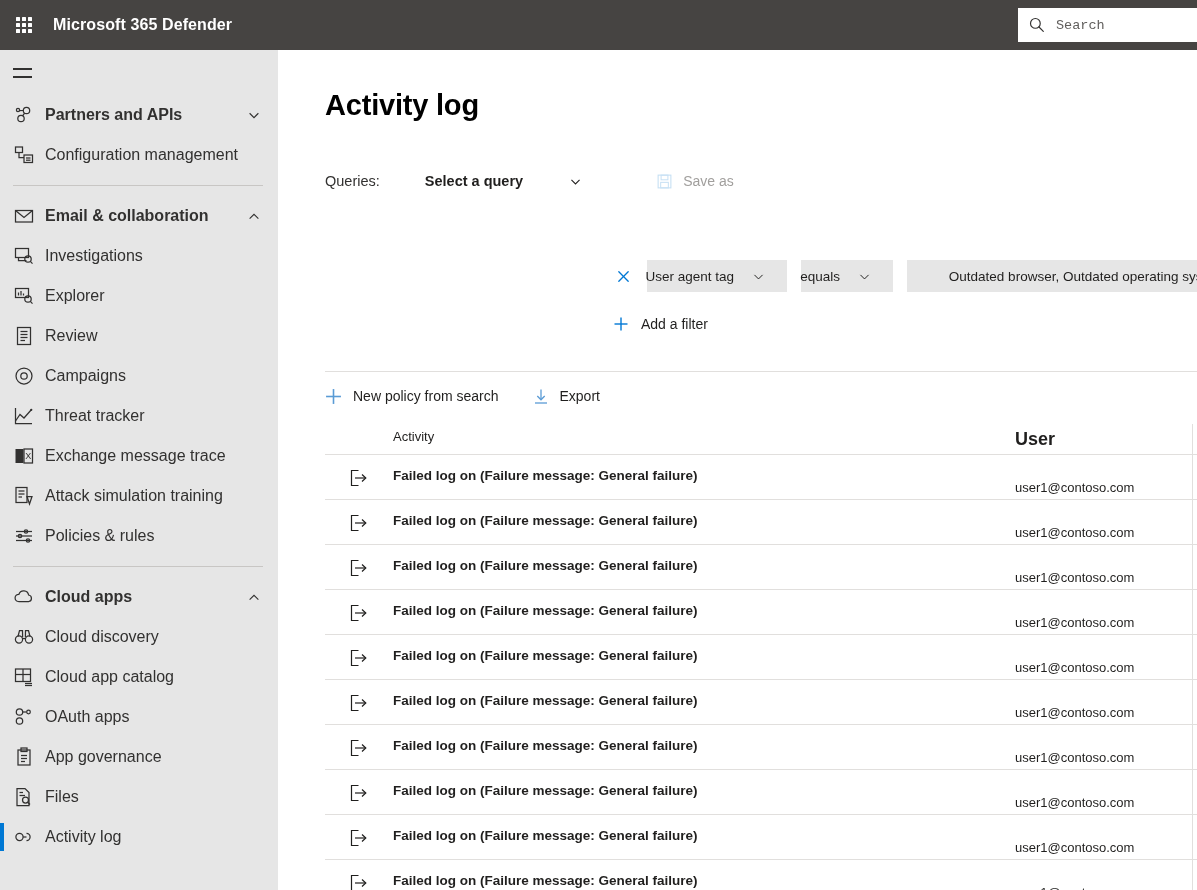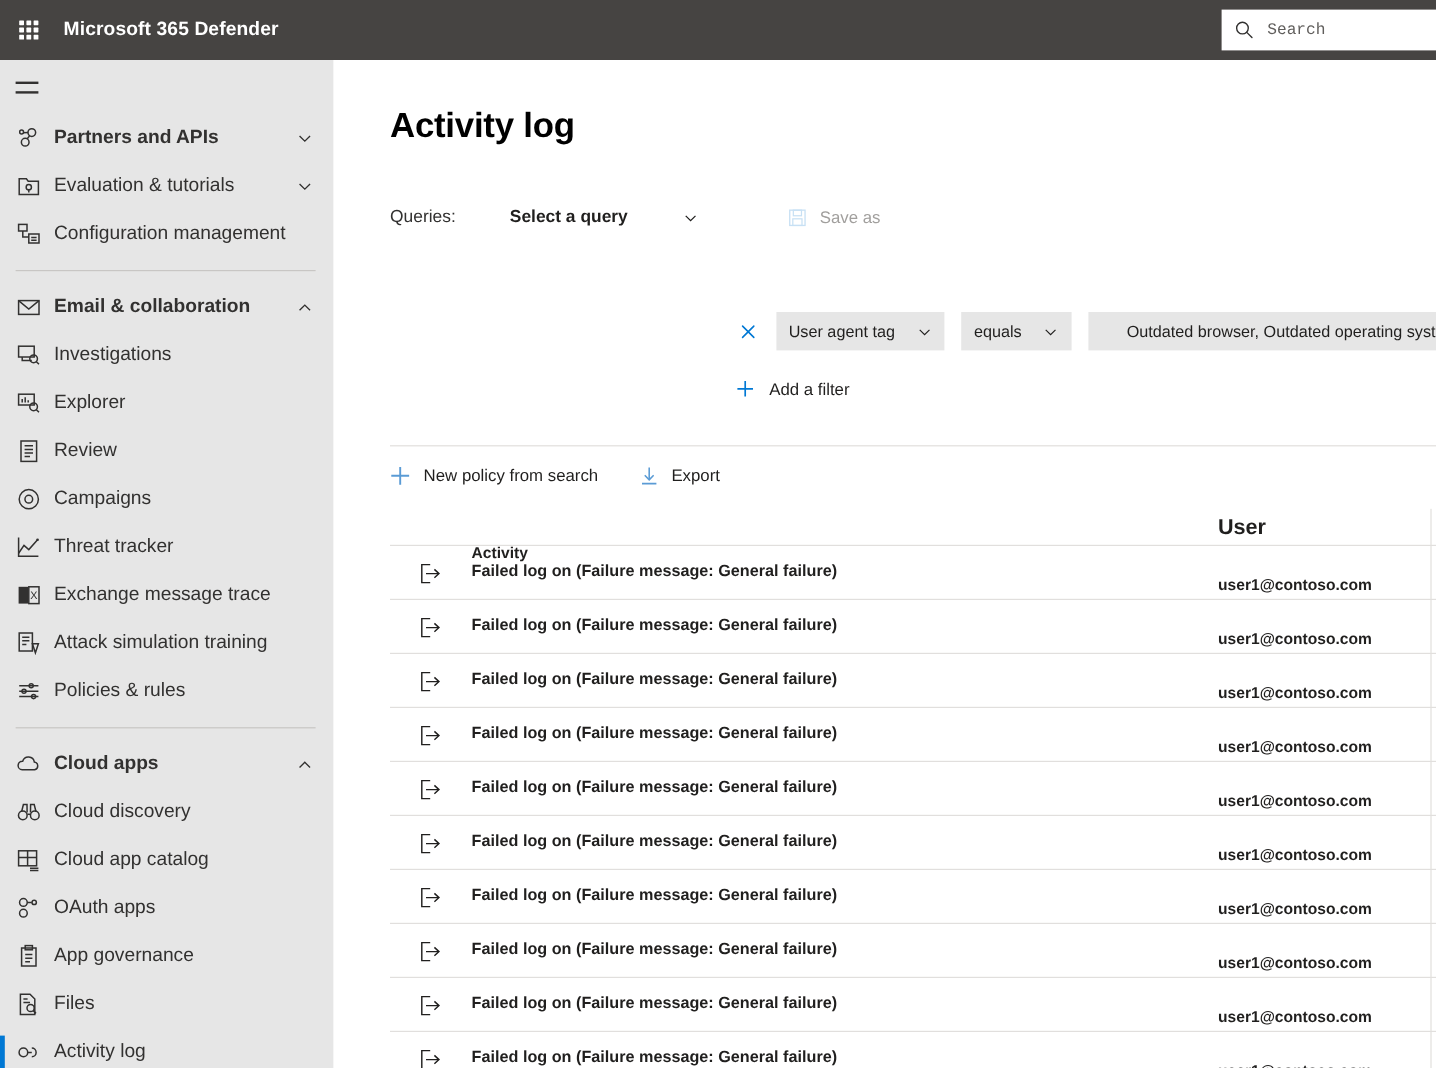--- a/index.html
+++ b/index.html
@@ -197,22 +197,22 @@
   .fclose {
     width: 20px; height: 20px;
     cursor: pointer;
     display: flex; align-items: center; justify-content: center;
   }
   .fdrop {
     height: 32px;
     background: #e6e6e6;
     display: flex;
     align-items: center;
-    justify-content: center;
-    padding: 0 0;
+    justify-content: flex-end;
+    padding: 0 22px;
     margin-left: 14px;
     cursor: pointer;
   }
   .fdrop .txt {
     font-size: 13.5px;
     color: #201f1e;
     white-space: nowrap;
   }
   .fdrop .chv { width: 13px; height: 13px; margin-left: 18px; flex: 0 0 13px; }
   .fdrop.d1 { width: 140px; }
@@ -249,21 +249,21 @@
   .tbtn.export { margin-left: 34px; }
 
   
   .table { position: absolute; left: 47px; top: 374px; width: 872px; }
   .thead {
     position: relative;
     height: 30px;
   }
   .th-activity {
     position: absolute; left: 68px; top: 5px;
-    font-size: 13px; font-weight: bold; color: #201f1e; margin-top: 24px;
+    font-size: 13px; font-weight: normal; color: #201f1e;
   }
   .th-user {
     position: absolute; left: 690px; top: 5px;
     font-size: 18px; font-weight: bold; color: #201f1e;
   }
   .row {
     position: relative;
     height: 45px;
     border-top: 1px solid #e1dfdd;
     cursor: pointer;
@@ -280,21 +280,20 @@
     font-weight: bold;
     color: #201f1e;
     white-space: nowrap;
   }
   .row .ruser {
     position: absolute;
     left: 690px; top: 25px;
     font-size: 13px;
     color: #201f1e;
     white-space: nowrap;
-    font-weight: bold;
   }
   .vline-right {
     position: absolute;
     left: 914px; top: 374px;
     width: 1px; height: 466px;
     background: #e1dfdd;
   }
 </style>
 </head>
 <body>
@@ -333,33 +332,20 @@
         <span class="ico">
           <svg viewBox="0 0 22 22">
             <circle cx="5" cy="6" r="1.6" stroke="#323130" stroke-width="1.25" fill="none"></circle>
             <circle cx="13.5" cy="6.5" r="3.2" stroke="#323130" stroke-width="1.25" fill="none"></circle>
             <circle cx="8" cy="14.5" r="3.2" stroke="#323130" stroke-width="1.25" fill="none"></circle>
             <line x1="6.3" y1="6.6" x2="10.5" y2="6.5" stroke="#323130" stroke-width="1.25" fill="none"></line>
             <line x1="11.6" y1="9.2" x2="9.6" y2="11.8" stroke="#323130" stroke-width="1.25" fill="none"></line>
           </svg>
         </span>
         <span class="lbl">Partners and APIs</span>
-        <span class="chev"><svg viewBox="0 0 16 16">
-            <polyline points="3,6 8,11 13,6" fill="none" stroke="#323130" stroke-width="1.3"></polyline>
-          </svg></span>
-      </div>
-      <div class="navitem">
-        <span class="ico">
-          <svg viewBox="0 0 22 22">
-            <path d="M3 5h6l1.5 2H19v11H3z" stroke="#323130" stroke-width="1.25" fill="none"></path>
-            <circle cx="11" cy="12" r="2.2" stroke="#323130" stroke-width="1.25" fill="none"></circle>
-            <line x1="11" y1="14.4" x2="11" y2="16.5" stroke="#323130" stroke-width="1.25" fill="none"></line>
-          </svg>
-        </span>
-        <span class="lbl">Evaluation &amp; tutorials</span>
         <span class="chev"><svg viewBox="0 0 16 16">
             <polyline points="3,6 8,11 13,6" fill="none" stroke="#323130" stroke-width="1.3"></polyline>
           </svg></span>
       </div>
       <div class="navitem">
         <span class="ico">
           <svg viewBox="0 0 22 22">
             <rect x="2.5" y="3" width="7" height="5.5" stroke="#323130" stroke-width="1.25" fill="none"></rect>
             <rect x="11" y="11" width="8.5" height="7.5" stroke="#323130" stroke-width="1.25" fill="none"></rect>
             <path d="M6 8.5v5h5" stroke="#323130" stroke-width="1.25" fill="none"></path>

